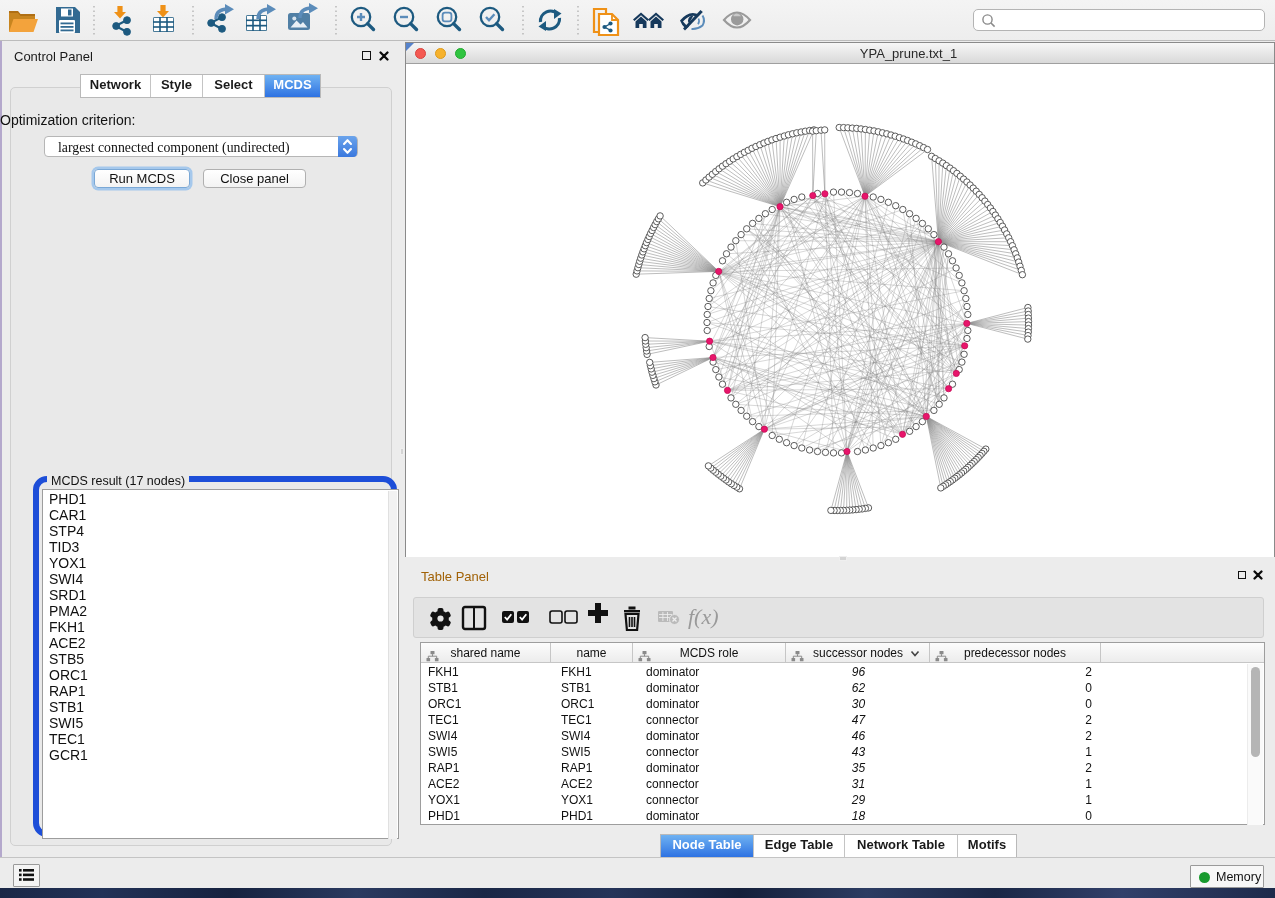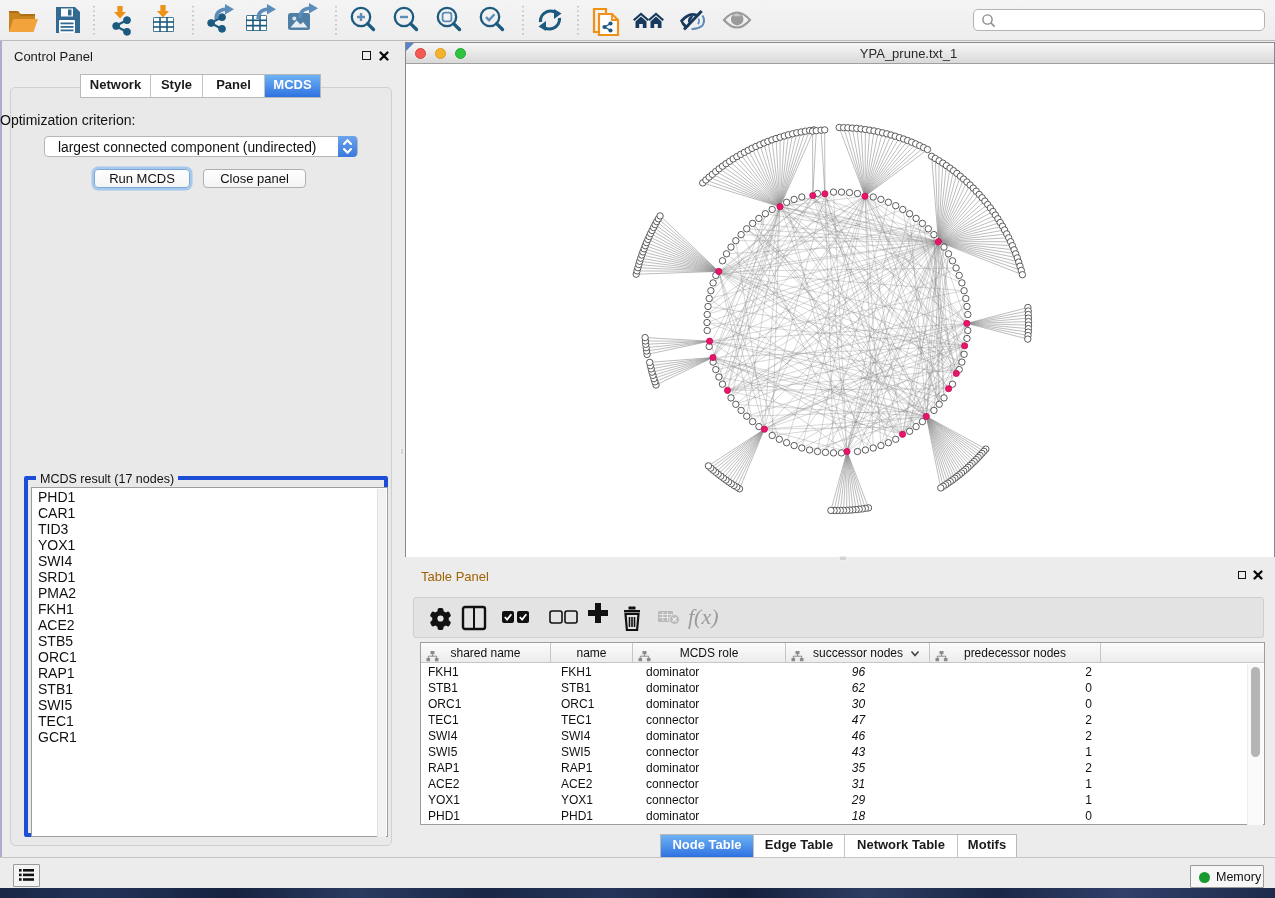--- a/index.html
+++ b/index.html
@@ -21,26 +21,26 @@
 #cpfloat { left:362px; top:51px; width:9px; height:9px; border:1.6px solid #111; }
 #cpclose { left:379px; top:51px; width:10px; height:10px; }
 #cppane { left:10px; top:87px; width:382px; height:759px; background:#e9e9e9; border:1px solid #d0d0d0; border-radius:5px; }
 .tabbar { position:absolute; display:flex; height:24px; border:1px solid #b9b9b9; border-radius:0; background:#fff; overflow:hidden; }
 .tab { font-size:13px; font-weight:bold; color:#1a1a1a; text-align:center; line-height:19px; border-right:1px solid #c4c4c4; }
 .tab:last-child { border-right:none; }
 .tabsel { background:linear-gradient(#6fb2f2,#2e72e2); color:#fff; }
 #cptabs { left:80px; top:74px; }
 #optlabel { left:0px; top:112px; width:402px; font-size:14px; color:#111; }
 #dropdown { left:44px; top:136px; width:314px; height:21px; background:#fff; border:1px solid #b6b6b6; border-radius:4px; font-size:13.8px; color:#111; line-height:19px; }
-#dropdown .dtext { position:absolute; left:13px; top:1px; }
+#dropdown .dtext { position:absolute; left:13px; top:1px;font-family:Liberation Serif, serif; }
 #spin { position:absolute; right:0px; top:-1px; width:19px; height:21px; background:linear-gradient(#6ba4ec,#3a78de); border-radius:0 4px 4px 0; }
 .btn { position:absolute; height:19px; background:linear-gradient(#ffffff,#f3f3f3); border:1px solid #b0b0b0; border-radius:4px; font-size:13px; color:#111; text-align:center; line-height:17px; }
 #runbtn { left:94px; top:169px; width:96px; box-shadow:0 0 0 2.5px #a5c8ec; border-color:#7aa8d6; }
 #closebtn { left:203px; top:169px; width:103px; }
-#fieldset { left:24px; top:476px; width:364px; height:361px; border:4px solid #1d4ed8; border-radius:2px; }
+#fieldset { left:33px; top:476px; width:364px; height:361px; border:6px solid #1d4ed8; border-radius:14px; }
 #legend { position:absolute; left:8px; top:-8px; background:#e9e9e9; padding:0 4px; font-size:12.5px; color:#111; }
 #mcdslist { position:absolute; left:3px; top:7px; width:357px; height:350px; background:#fff; border:1px solid #9d9d9d; }
 #mcdstrack { position:absolute; right:1px; top:1px; width:9px; height:348px; background:#f2f2f2; border-left:1px solid #e0e0e0; }
 .mitem { height:16px; font-size:14px; color:#111; padding-left:6px; line-height:16px; }
 .mitem:first-child { margin-top:1px; }
 
 
 #netframe { left:405px; top:42px; width:870px; height:515px; border:1px solid #8a8a8a; border-bottom:1px solid #8a8a8a; background:#fff; }
 #nettitle { position:absolute; left:0; top:0; width:868px; height:21px; background:linear-gradient(#f7f7f7,#d9d9d9); border-bottom:1px solid #9f9f9f; }
 .tl { position:absolute; top:5px; width:11px; height:11px; border-radius:50%; }
@@ -227,37 +227,38 @@
       <span>Control Panel</span>
     </div>
   <div class="abs" id="cpfloat"></div>
   <svg class="abs" id="cpclose" viewBox="0 0 13 13">
       <path d="M2 2 L11 11 M11 2 L2 11" stroke="#0a0a0a" stroke-width="3" stroke-linecap="round"></path>
     </svg>
   <div class="abs" id="cppane"></div>
   <div class="tabbar" id="cptabs">
     <div class="tab" style="width:70px">Network</div>
     <div class="tab" style="width:52px">Style</div>
-    <div class="tab" style="width:62px">Panel</div>
+    <div class="tab" style="width:62px">Select</div>
     <div class="tab tabsel" style="width:55px">MCDS</div>
   </div>
   <div class="abs" id="optlabel">Optimization criterion:</div>
   <div class="abs" id="dropdown">
       <span class="dtext">largest connected component (undirected)</span>
     <div id="spin"><svg width="19" height="21" viewBox="0 0 19 21">
           <path d="M6 8 L9.5 4.2 L13 8 M6 13 L9.5 16.8 L13 13" stroke="#fff" stroke-width="2.1" fill="none" stroke-linecap="round" stroke-linejoin="round"></path>
         </svg></div>
   </div>
   <div class="btn" id="runbtn">Run MCDS</div>
   <div class="btn" id="closebtn">Close panel</div>
   <div class="abs" id="fieldset">
     <div id="legend">MCDS result (17 nodes)</div>
     <div id="mcdslist">
         <div class="mitem">PHD1</div>
         <div class="mitem">CAR1</div>
+        <div class="mitem">STP4</div>
         <div class="mitem">TID3</div>
         <div class="mitem">YOX1</div>
         <div class="mitem">SWI4</div>
         <div class="mitem">SRD1</div>
         <div class="mitem">PMA2</div>
         <div class="mitem">FKH1</div>
         <div class="mitem">ACE2</div>
         <div class="mitem">STB5</div>
         <div class="mitem">ORC1</div>
         <div class="mitem">RAP1</div>

